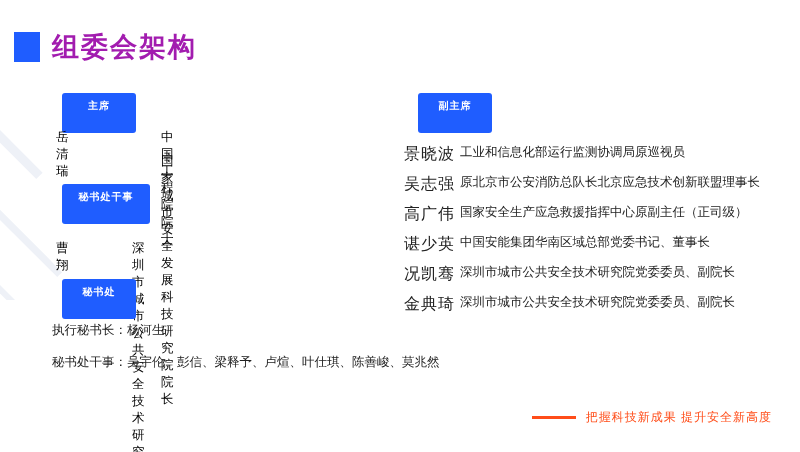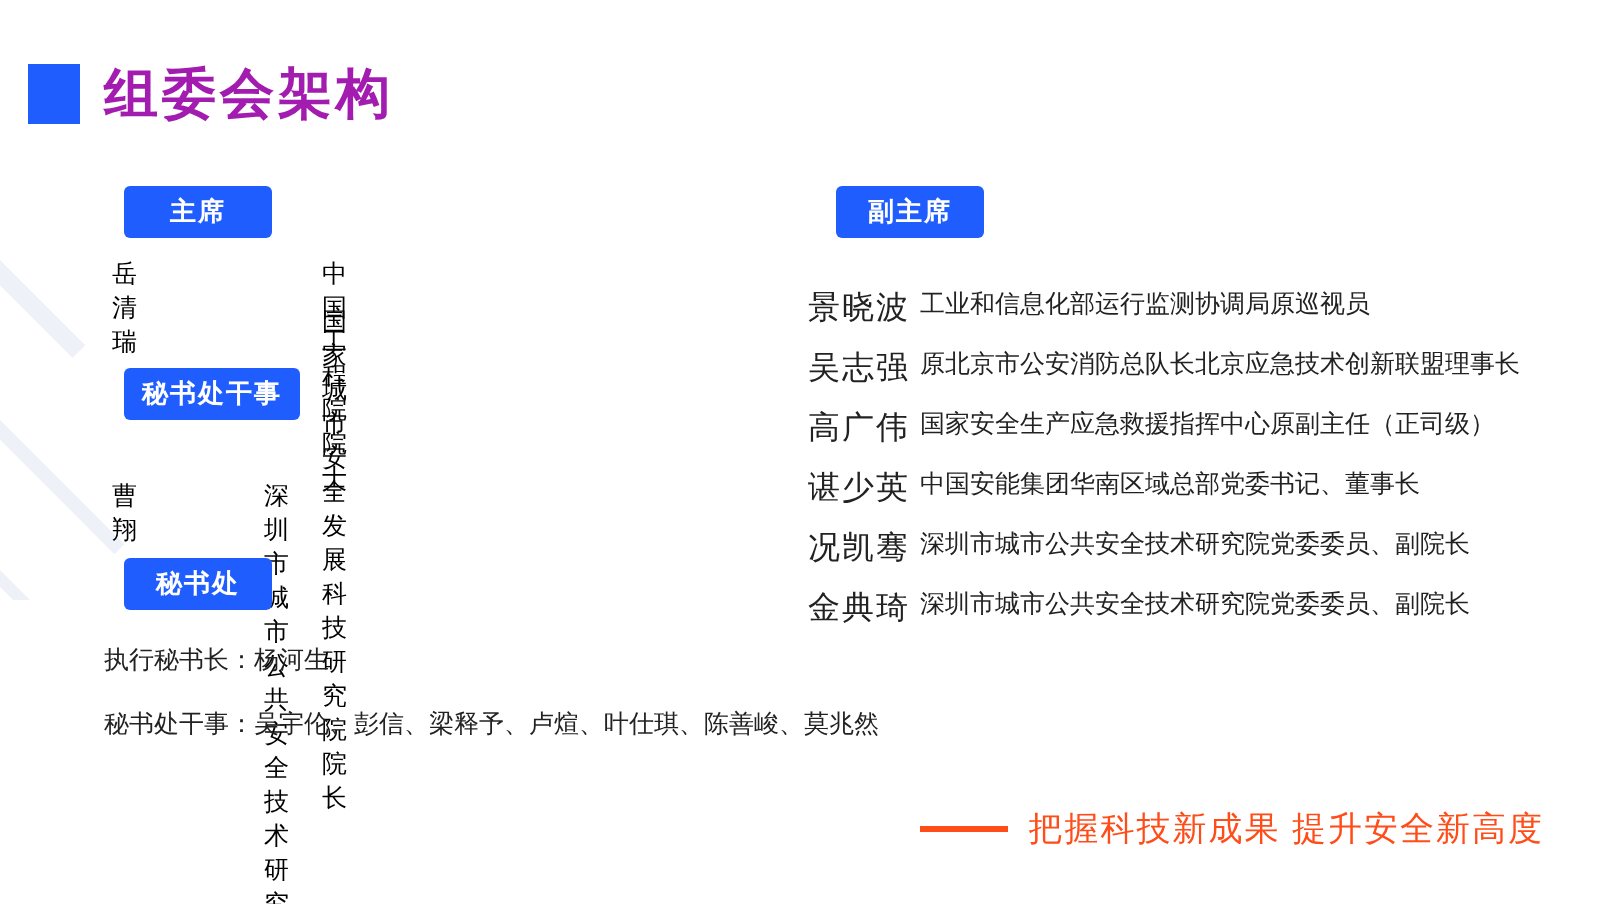--- a/index.html
+++ b/index.html
@@ -58,27 +58,27 @@
     font-weight: bold;
     color: #a21caf;
     letter-spacing: 2px;
     line-height: 34px;
   }
 
   .tag {
     position: absolute;
     background: #1f5dff;
     color: #ffffff;
-    font-size: 13px;
+    font-size: 10px;
     font-weight: bold;
     letter-spacing: 1px;
     border-radius: 3px;
     text-align: center;
     line-height: 26px;
-    height: 26px;
+    height: 40px;
   }
   .tag-chair      { left: 62px;  top: 93px;  width: 74px; }
   .tag-exec-chair { left: 62px;  top: 184px; width: 88px; }
   .tag-secretariat{ left: 62px;  top: 279px; width: 74px; }
   .tag-vice-chair { left: 418px; top: 93px;  width: 74px; }
 
   
   .chair-block { position: absolute; left: 56px; top: 129px; }
   .chair-name { position: absolute; left: 0; top: 0; font-size: 12.5px; letter-spacing: 1px; }
   .chair-line1 { position: absolute; left: 105px; top: 0; font-size: 12.5px; }
@@ -106,21 +106,21 @@
     display: flex;
     align-items: center;
   }
   .footer-bar {
     width: 44px;
     height: 3px;
     background: #ff4d19;
     margin-right: 10px;
   }
   .footer-text {
-    font-size: 17px;
+    font-size: 12px;
     color: #ff4d19;
     letter-spacing: 1px;
   }
 </style>
 </head>
 <body>
 
 <div class="slide">
 
   <div class="streaks">

